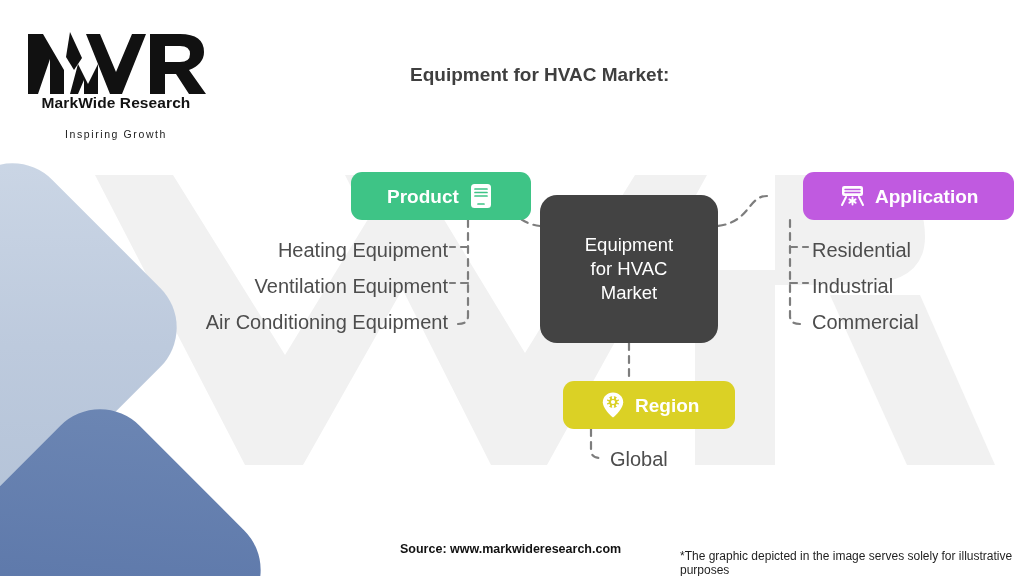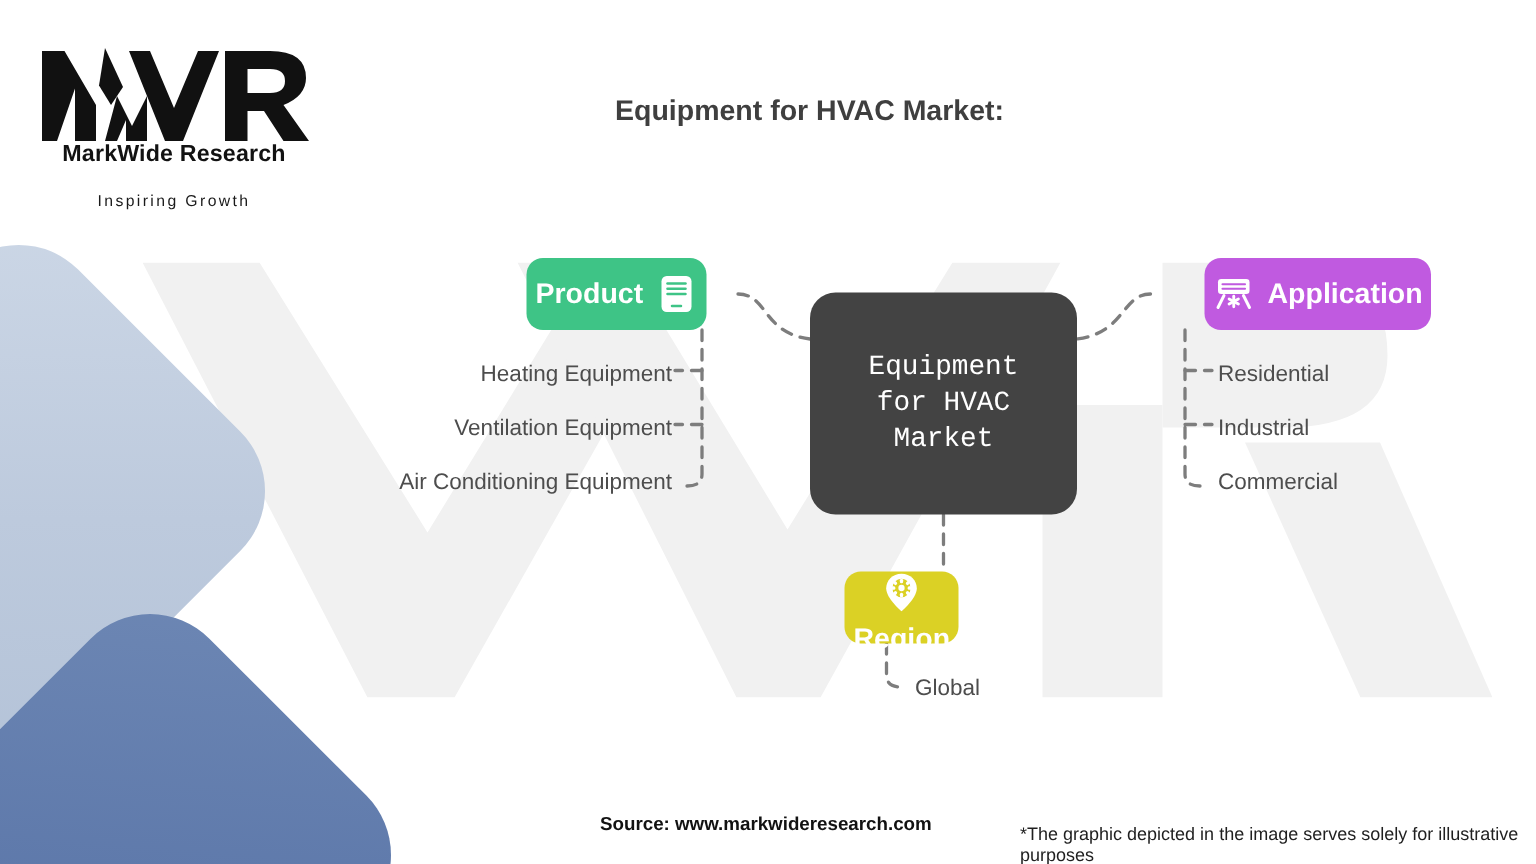--- a/index.html
+++ b/index.html
@@ -114,30 +114,29 @@
     background: #434343;
     border-radius: 17px;
     color: #ffffff;
     display: flex;
     align-items: center;
     justify-content: center;
     text-align: center;
     font-size: 18.5px;
     line-height: 24px;
     white-space: pre-line;
-    font-family: Liberation Mono, monospace;
   }
 
   
   .badge {
     position: absolute;
     display: flex;
     align-items: center;
     gap: 9px;
-    padding: 0 6px;
+    padding: 0 36px;
     height: 48px;
     border-radius: 11px;
     color: #ffffff;
     font-size: 19px;
     font-weight: bold;
     white-space: nowrap;
   }
   .badge .badge-label { line-height: 1; }
   .badge-product {
     left: 351px;
@@ -147,35 +146,34 @@
   .badge-application {
     left: 767px;
     top: 172px;
     background: #c05ae0;
     margin-left: 36px;
   }
   .badge-region {
     left: 563px;
     top: 381px;
     background: #dbd125;
-    flex-direction: column;
   }
   .badge-icon {
     display: inline-flex;
     align-items: center;
     justify-content: center;
     width: 27px;
     height: 27px;
     flex: 0 0 auto;
   }
 
   
   .leaf-list {
     position: absolute;
-    font-size: 15px;
+    font-size: 20px;
     color: #4d4d4d;
     line-height: 36px;
   }
   .leaf-left {
     left: 180px;
     top: 232px;
     width: 268px;
     text-align: right;
   }
   .leaf-right {

